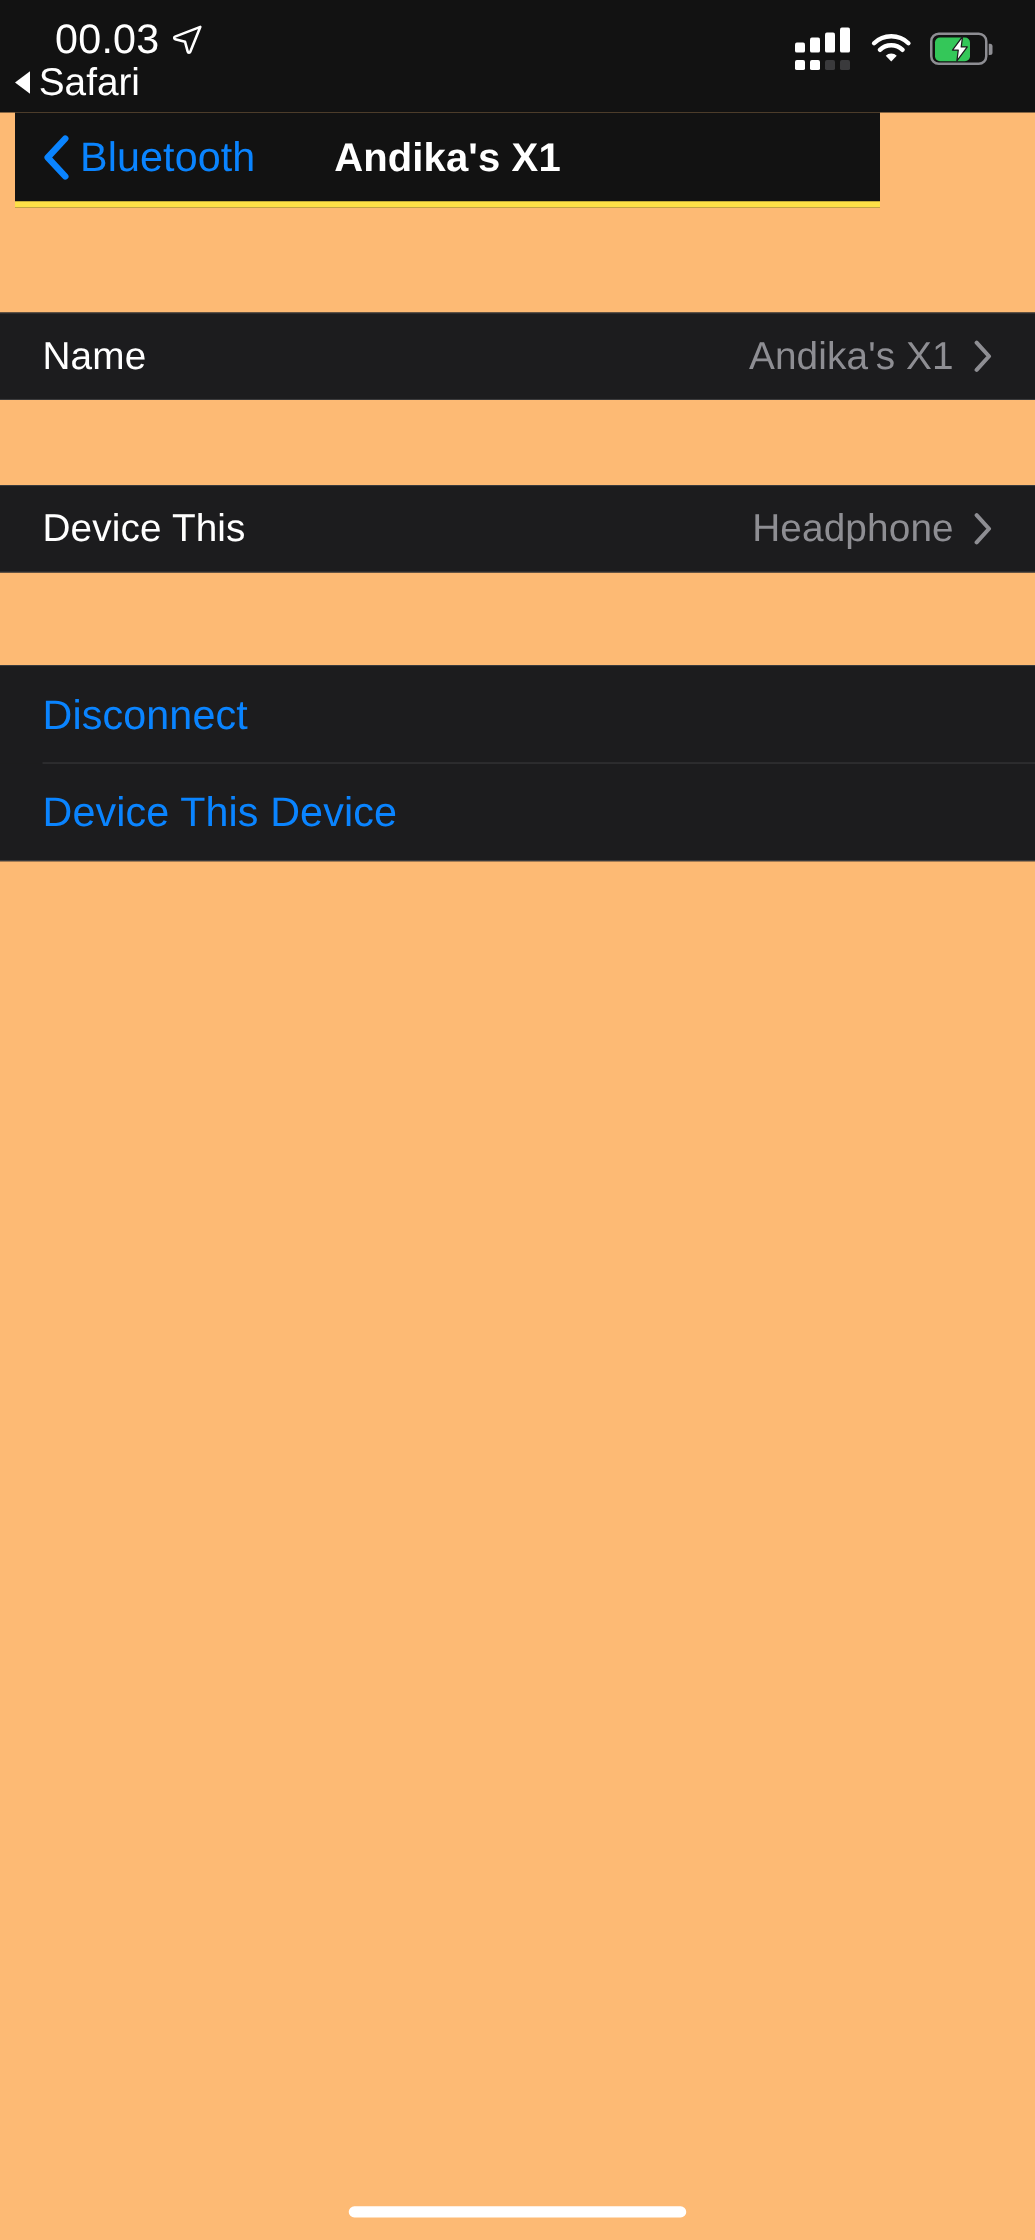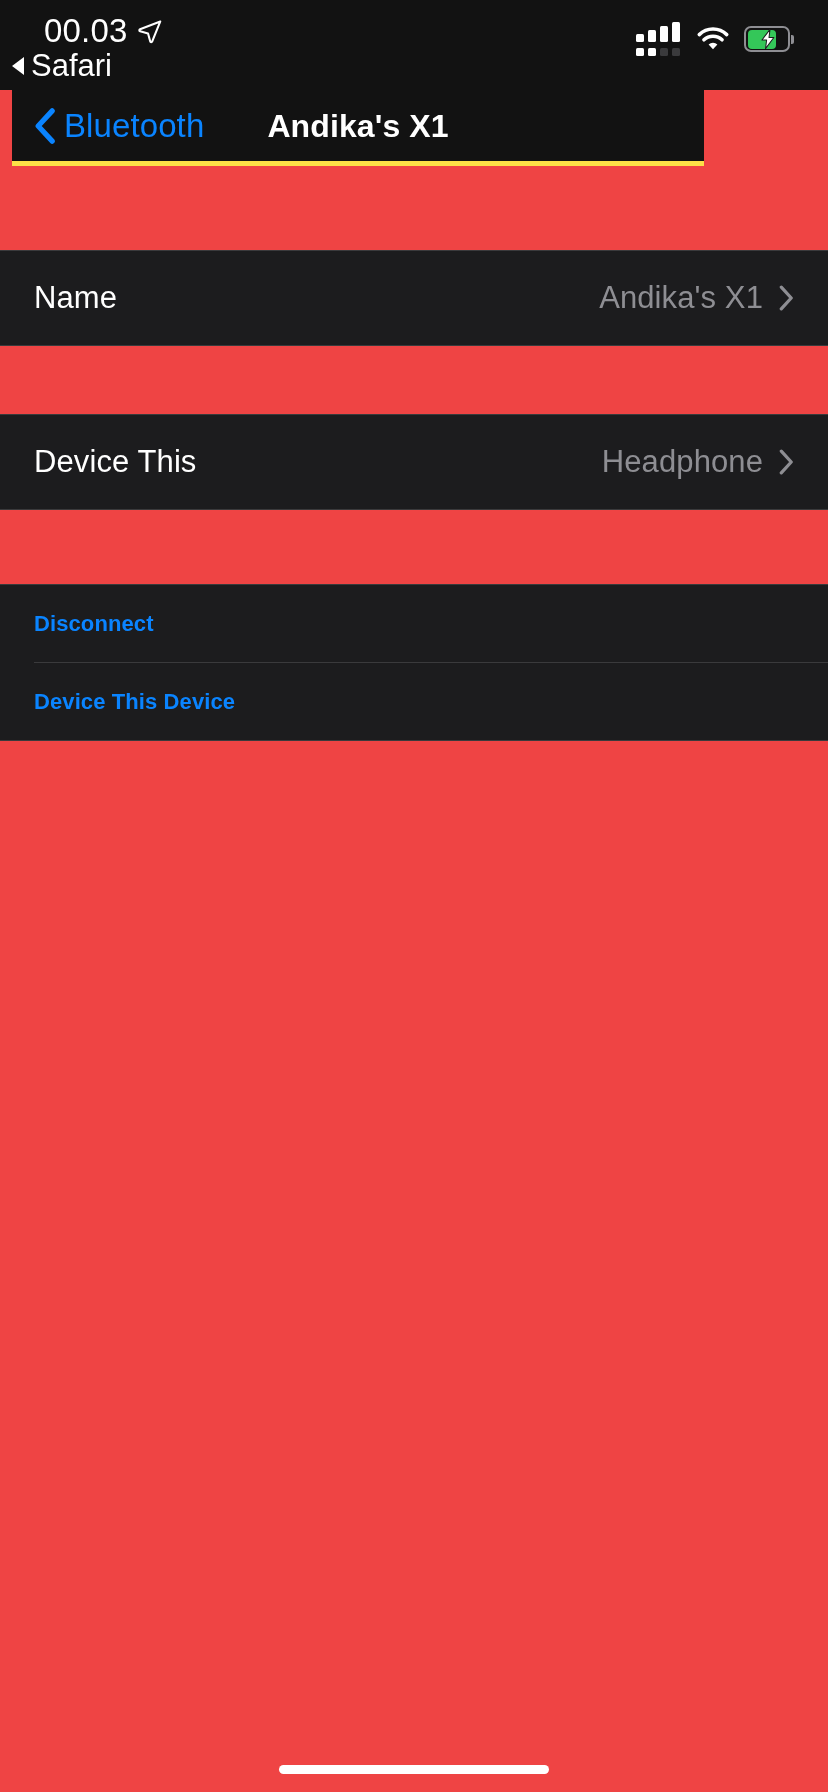--- a/index.html
+++ b/index.html
@@ -6,21 +6,21 @@
   html, body {
     width: 828px; height: 1792px;
     background: #000000;
     font-family: "Liberation Sans", sans-serif;
     -webkit-font-smoothing: antialiased;
     overflow: hidden;
   }
   .screen {
     position: relative;
     width: 828px; height: 1792px;
-    background: #ef4444;
+    background: #fdba74;
   }
 
   
   .statusbar {
     position: absolute; top: 0; left: 0;
     width: 828px; height: 90px;
     background: #121212;
   }
   .sb-time-wrap {
     position: absolute; left: 44px; top: 12px;
@@ -112,21 +112,21 @@
 
   .group {
     background: #1c1c1e;
     border-top: 1px solid #3a3a3c;
     border-bottom: 1px solid #3a3a3c;
   }
 
   .row {
     position: relative;
     display: flex; align-items: center;
-    height: 94px;
+    height: 68px;
     padding: 0 34px;
     background: #1c1c1e;
   }
   .row-label {
     color: #ffffff; font-size: 31px; font-weight: 400;
     letter-spacing: 0.1px;
   }
   .row-right {
     margin-left: auto;
     display: flex; align-items: center; gap: 16px;
@@ -138,21 +138,21 @@
   .chev-dis { display:block; width: 15px; height: 26px; }
 
   .row-action {
     display: flex; align-items: center;
     height: 77px;
     padding: 0 34px;
     background: #1c1c1e;
     cursor: pointer;
   }
   .action-label {
-    color: #0a84ff; font-size: 22px; font-weight: 700;
+    color: #0a84ff; font-size: 33px; font-weight: 400;
     letter-spacing: 0.1px;
   }
   .sep-inset {
     height: 1px; background: #3a3a3c;
     margin-left: 34px;
   }
 
   
   .home-indicator {
     position: absolute; left: 50%; bottom: 18px;

